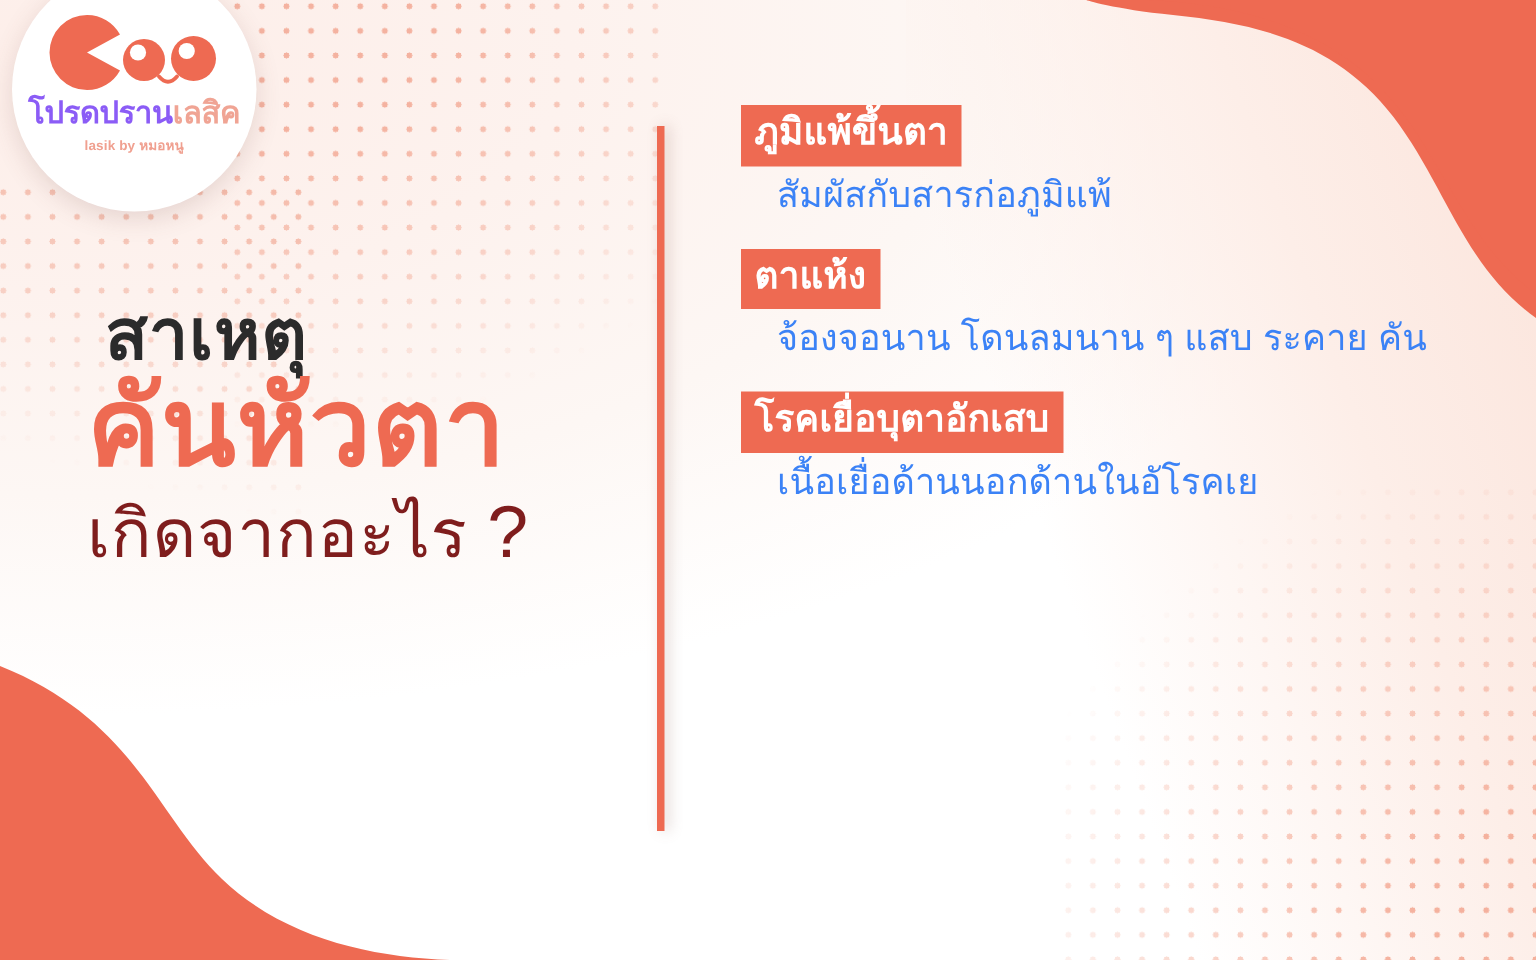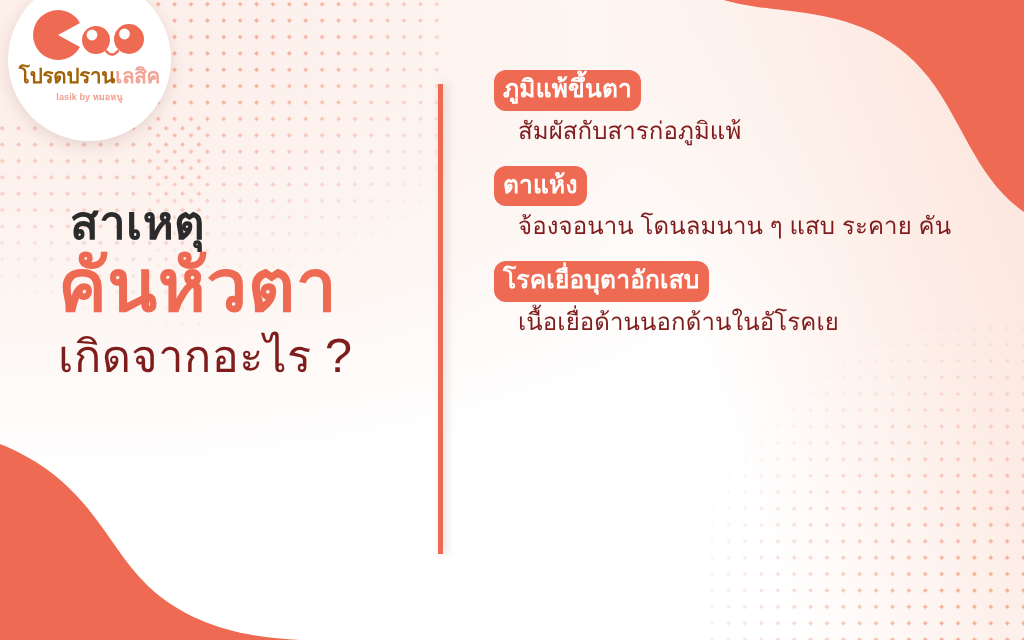--- a/index.html
+++ b/index.html
@@ -91,21 +91,21 @@
   }
   .logo-mark { width: 116px; height: 50px; }
   .logo-word {
     margin-top: 6px;
     font-size: 20.5px;
     font-weight: 700;
     line-height: 1;
     letter-spacing: -.2px;
     white-space: nowrap;
   }
-  .logo-word .w-dark { color: #a16207; }
+  .logo-word .w-dark { color: #8b5cf6; }
   .logo-word .w-light { color: #f0a494; }
   .logo-sub {
     margin-top: 3px;
     font-size: 9px;
     font-weight: 700;
     color: #f0a090;
     letter-spacing: .1px;
     white-space: nowrap;
   }
 
@@ -161,28 +161,27 @@
   .badge {
     display: inline-block;
     background: #ee6a52;
     color: #ffffff;
     font-size: 24.5px;
     font-weight: 600;
     line-height: 1;
     padding: 7px 9px 9px 9px;
     letter-spacing: .2px;
     white-space: nowrap;
-    border-radius: 12px;
   }
   .desc {
     margin-top: 4px;
     padding-left: 24px;
     font-size: 24px;
     font-weight: 400;
-    color: #7f1d1d;
+    color: #3b82f6;
     line-height: 1.34;
     letter-spacing: .1px;
   }
   .desc .l2 { display: block; }
 </style>
 </head>
 <body>
 
 <div id="canvas">
 

